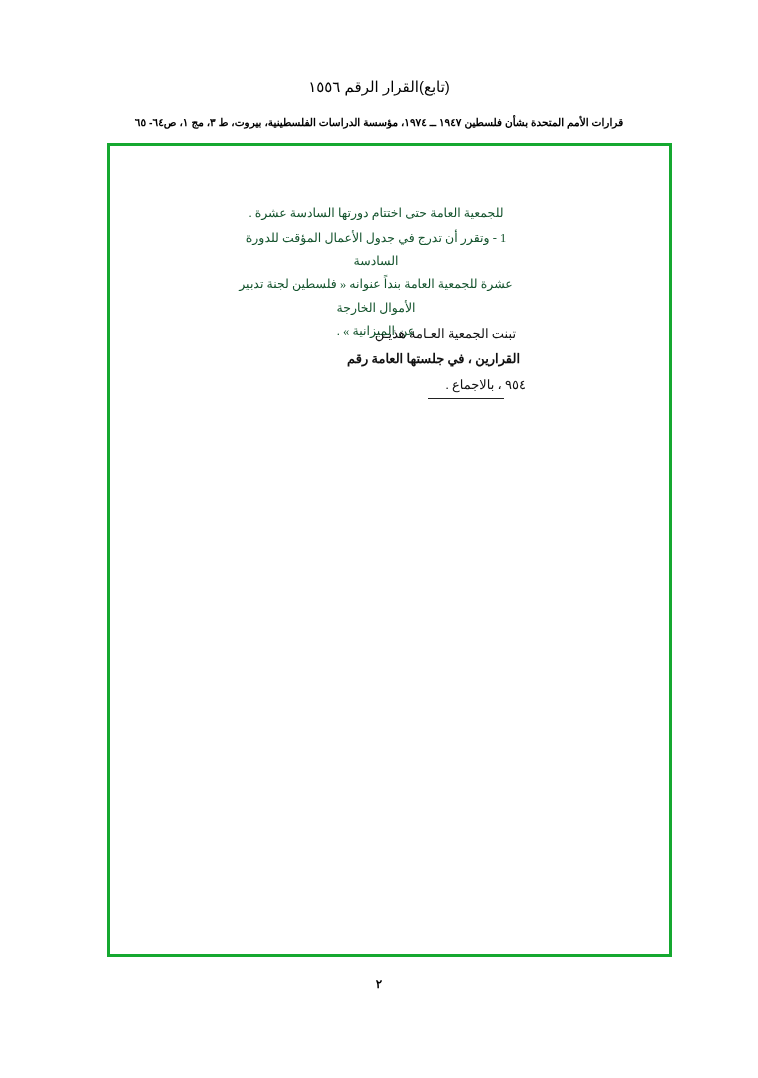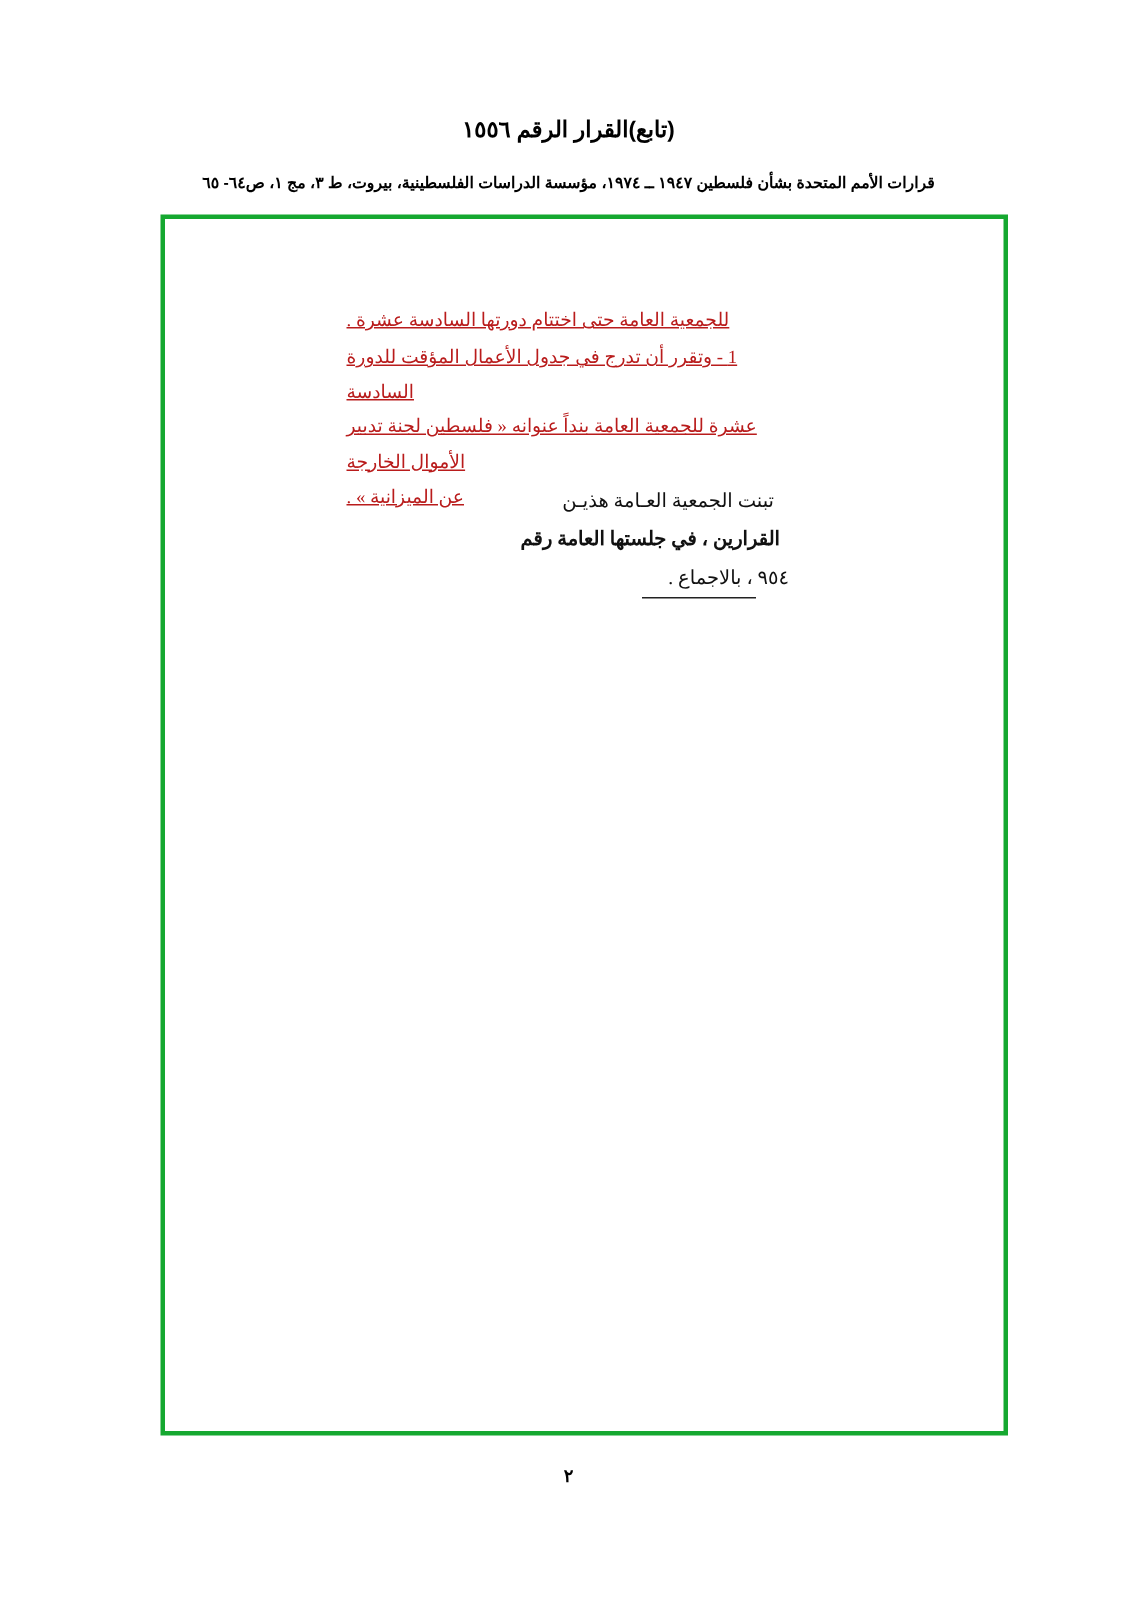--- a/index.html
+++ b/index.html
@@ -25,21 +25,21 @@
   
   .header {
     position: absolute;
     top: 78px;
     left: 0;
     right: 0;
     text-align: center;
   }
   .header-title {
     font-family: "Liberation Sans", sans-serif;
-    font-weight: bold;
+    font-weight: normal;
     font-size: 15px;
     letter-spacing: 0.5px;
     line-height: 1.2;
     direction: rtl;
   }
   .header-subtitle {
     font-family: "Liberation Sans", sans-serif;
     font-weight: bold;
     font-size: 10.5px;
     line-height: 1.3;
@@ -59,26 +59,25 @@
     background: #ffffff;
     box-sizing: border-box;
   }
 
   .body-text {
     position: absolute;
     top: 56px;
     right: 148px;
     width: 290px;
     direction: rtl;
-    text-align: left;
+    text-align: center;
     font-family: "Liberation Serif", serif;
     font-size: 12.5px;
     line-height: 1.85;
-    color: #b91c1c;
-    text-decoration: underline;
+    color: #14532d;
   }
   .body-text p {
     margin: 0;
   }
   .para-indent {
     margin-top: 2px !important;
   }
 
   .closing {
     position: absolute;

